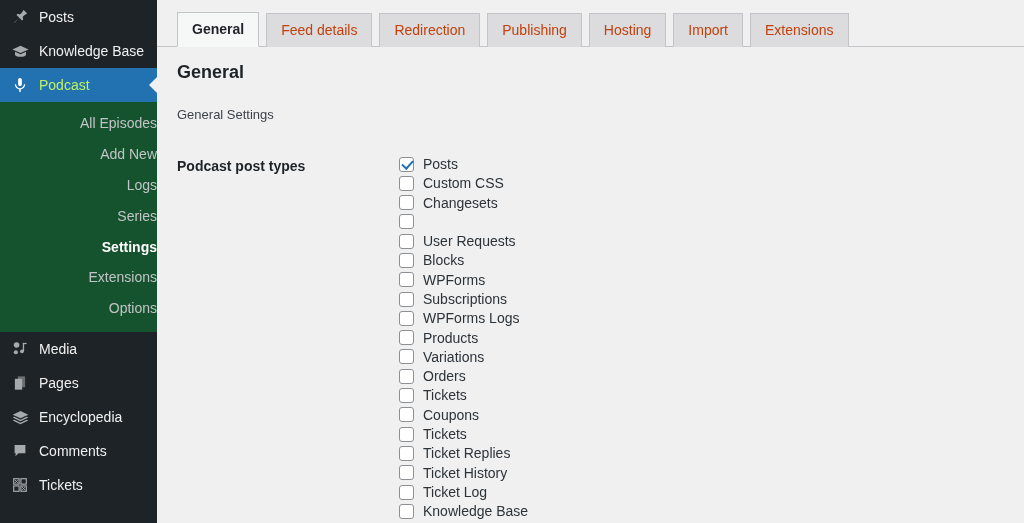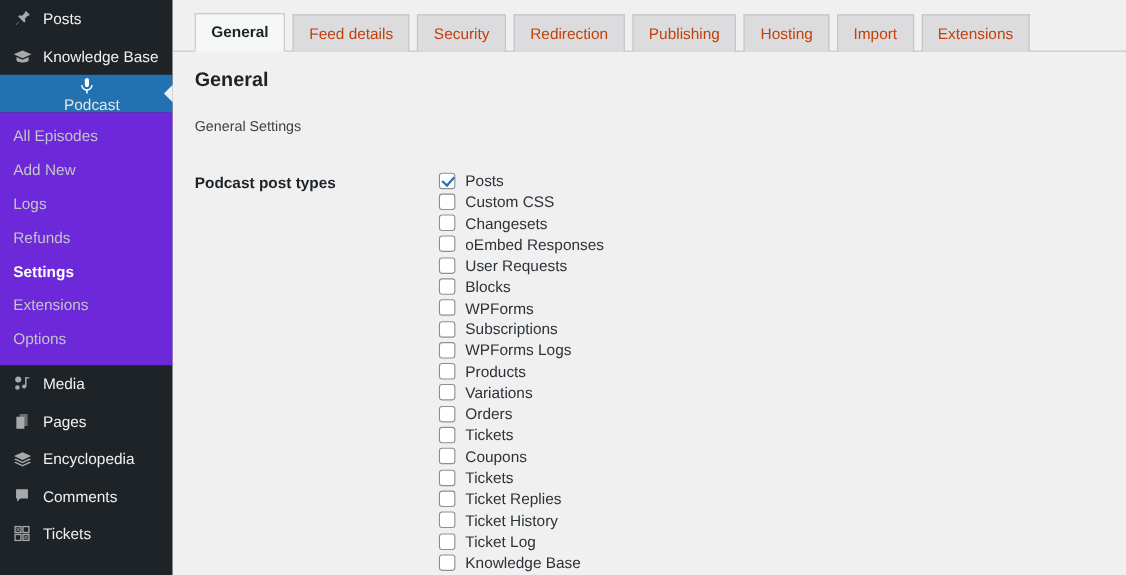--- a/index.html
+++ b/index.html
@@ -32,34 +32,33 @@
     width: 20px; height: 20px;
     display: flex; align-items: center; justify-content: center;
     margin-right: 9px;
     flex: 0 0 20px;
   }
   .menu-item .mi-icon svg { display: block; }
   .menu-item .mi-label { line-height: 1; white-space: nowrap; }
 
   .menu-item.current {
     background: #2271b1;
-    color: #e5e5e5;
-    flex-direction: column;
+    color: #bef264;
   }
   .menu-item.current .arrow {
     position: absolute; right: -1px; top: 50%;
     transform: translateY(-50%);
     width: 0; height: 0;
     border-top: 9px solid transparent;
     border-bottom: 9px solid transparent;
     border-right: 9px solid #f0f0f1;
   }
 
   
-  #submenu { background: #6d28d9; padding: 6px 0 8px 0; }
+  #submenu { background: #14532d; padding: 6px 0 8px 0; text-align: right; }
   .submenu-item {
     display: block;
     padding: 6px 0 6px 12px;
     font-size: 14px;
     color: #c3c4c7;
     line-height: 1.35;
     cursor: pointer;
     white-space: nowrap;
   }
   .submenu-item.current { color: #fff; font-weight: 700; }
@@ -200,21 +199,21 @@
             </svg>
           </span>
           <span class="mi-label">Podcast</span>
           <span class="arrow"></span>
         </div>
       </div>
     <div id="submenu">
         <div class="submenu-item">All Episodes</div>
         <div class="submenu-item">Add New</div>
         <div class="submenu-item">Logs</div>
-        <div class="submenu-item">Refunds</div>
+        <div class="submenu-item">Series</div>
         <div class="submenu-item current">Settings</div>
         <div class="submenu-item">Extensions</div>
         <div class="submenu-item">Options</div>
       </div>
     <div id="menu-bottom">
         <div class="menu-item">
           <span class="mi-icon">
             <svg width="18" height="18" viewBox="0 0 20 20" fill="#a7aaad">
               <circle cx="6.2" cy="5.6" r="3.1"></circle>
               <circle cx="5.4" cy="13.6" r="2.3"></circle>
@@ -265,21 +264,20 @@
           <span class="mi-label">Tickets</span>
         </div>
       </div>
   </nav>
 
   <div id="main">
 
     <div id="tabbar">
         <a class="tab active">General</a>
         <a class="tab">Feed details</a>
-        <a class="tab">Security</a>
         <a class="tab">Redirection</a>
         <a class="tab">Publishing</a>
         <a class="tab">Hosting</a>
         <a class="tab">Import</a>
         <a class="tab">Extensions</a>
       </div>
 
     <div id="content">
       <h1 id="section-title">General</h1>
       <p id="section-desc">General Settings</p>
@@ -294,21 +292,20 @@
             <label class="cb-row">
               <span class="cb-box"></span>
               <span class="cb-label">Custom CSS</span>
             </label>
             <label class="cb-row">
               <span class="cb-box"></span>
               <span class="cb-label">Changesets</span>
             </label>
             <label class="cb-row">
               <span class="cb-box"></span>
-              <span class="cb-label">oEmbed Responses</span>
             </label>
             <label class="cb-row">
               <span class="cb-box"></span>
               <span class="cb-label">User Requests</span>
             </label>
             <label class="cb-row">
               <span class="cb-box"></span>
               <span class="cb-label">Blocks</span>
             </label>
             <label class="cb-row">

